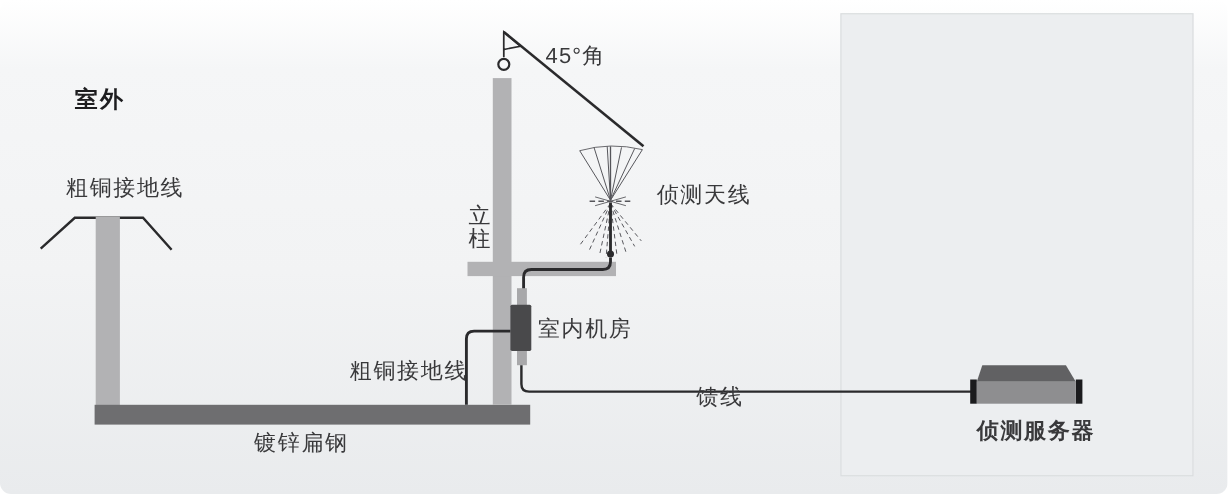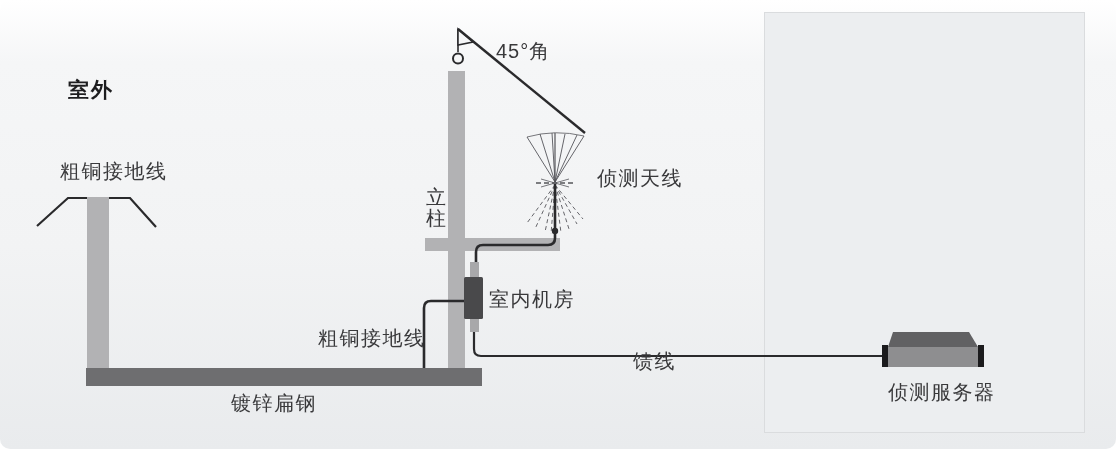--- a/index.html
+++ b/index.html
@@ -131,14 +131,14 @@
   <div class="hdr" style="left:68px; top:52px;margin-top:24px;">室外</div>
 
   <div class="lbl" style="left:60px; top:160px;">粗铜接地线</div>
   <div class="lbl lbl-vertical" style="left:426px; top:187px;">立柱</div>
   <div class="lbl" style="left:496px; top:40px; letter-spacing:1px;">45°角</div>
   <div class="lbl" style="left:597px; top:167px;">侦测天线</div>
   <div class="lbl" style="left:489px; top:288px;">室内机房</div>
   <div class="lbl" style="left:318px; top:327px;">粗铜接地线</div>
   <div class="lbl" style="left:231px; top:392px;text-align:center;">镀锌扁钢</div>
   <div class="lbl" style="left:633px; top:350px;">馈线</div>
-  <div class="lbl" style="left:888px; top:381px;">侦测服务器</div>
+  <div class="lbl" style="left:888px; top:381px;font-weight:bold;">侦测服务器</div>
 </div>
 
 </body></html>

